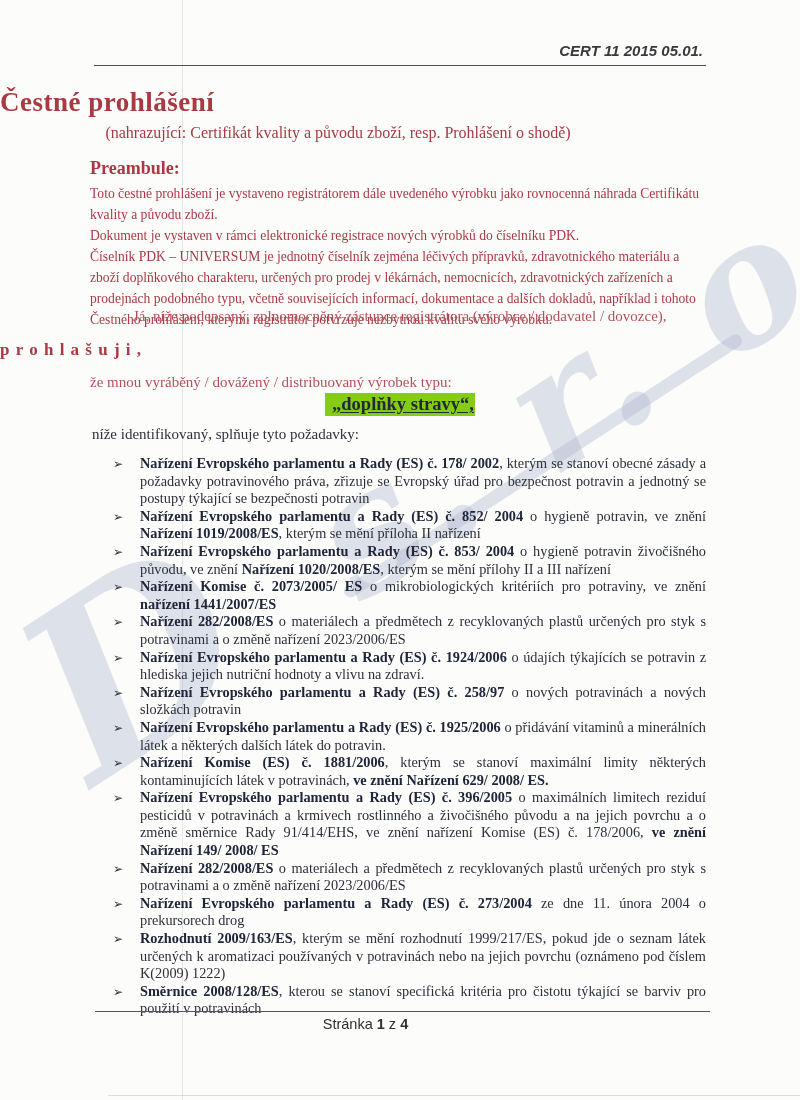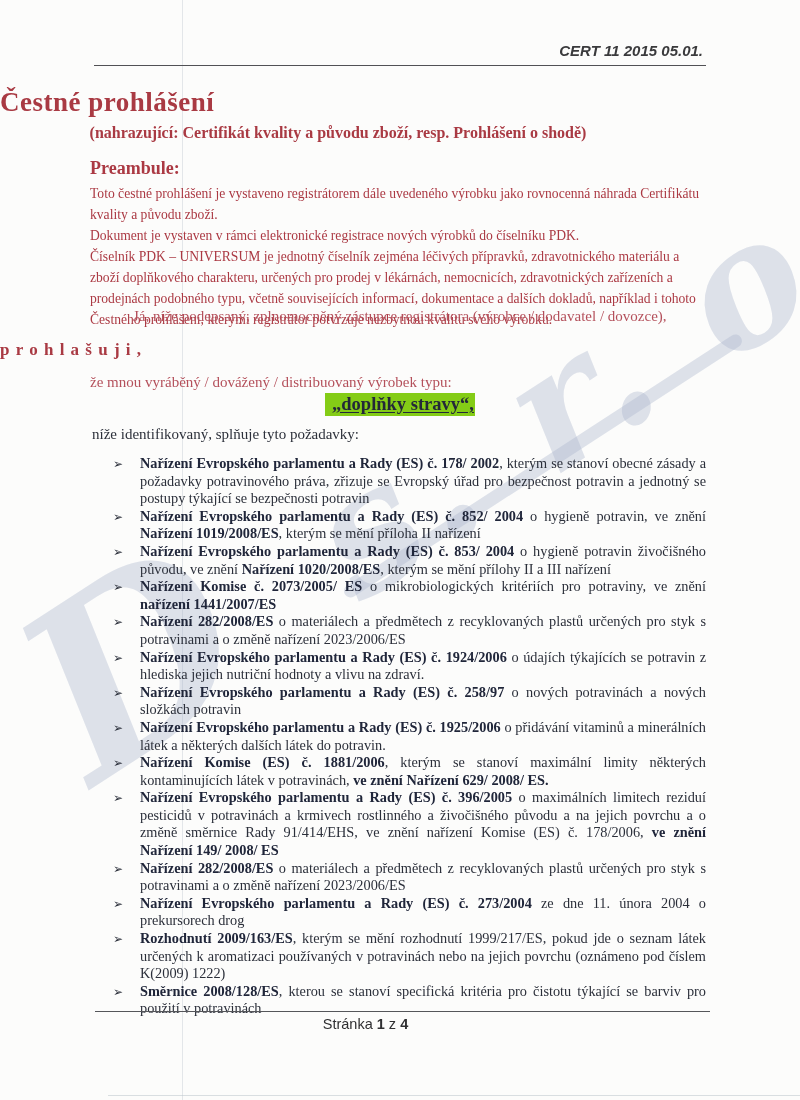--- a/index.html
+++ b/index.html
@@ -38,21 +38,21 @@
     font-size:15px;color:#3a3a3c;
   }
   .header-rule{position:absolute;top:65px;left:94px;width:612px;height:1px;background:#515155;}
   
   .title{
     position:absolute;top:87px;left:0;width:800px;text-align:left;
     font-size:27px;font-weight:bold;color:#a93a43;letter-spacing:.5px;
   }
   .subtitle{
     position:absolute;top:124px;left:0;width:676px;text-align:center;
-    font-size:16px;font-weight:bold;color:#a93a43;
+    font-size:16px;font-weight:normal;color:#a93a43;
   }
   
   .preamble{position:absolute;top:158px;left:90px;width:616px;color:#ab3943;}
   .preamble-heading{font-size:18px;font-weight:bold;margin:0 0 4px 0;}
   .preamble p{margin:0;font-size:13.6px;line-height:21px;font-weight:normal;}
   
   .intro{position:absolute;top:308px;left:133px;font-size:15px;color:#b4505b;margin:0;}
   .declare{
     position:absolute;top:340px;left:0;width:800px;margin:0;
     font-size:17px;font-weight:bold;color:#a93a43;letter-spacing:1px;

